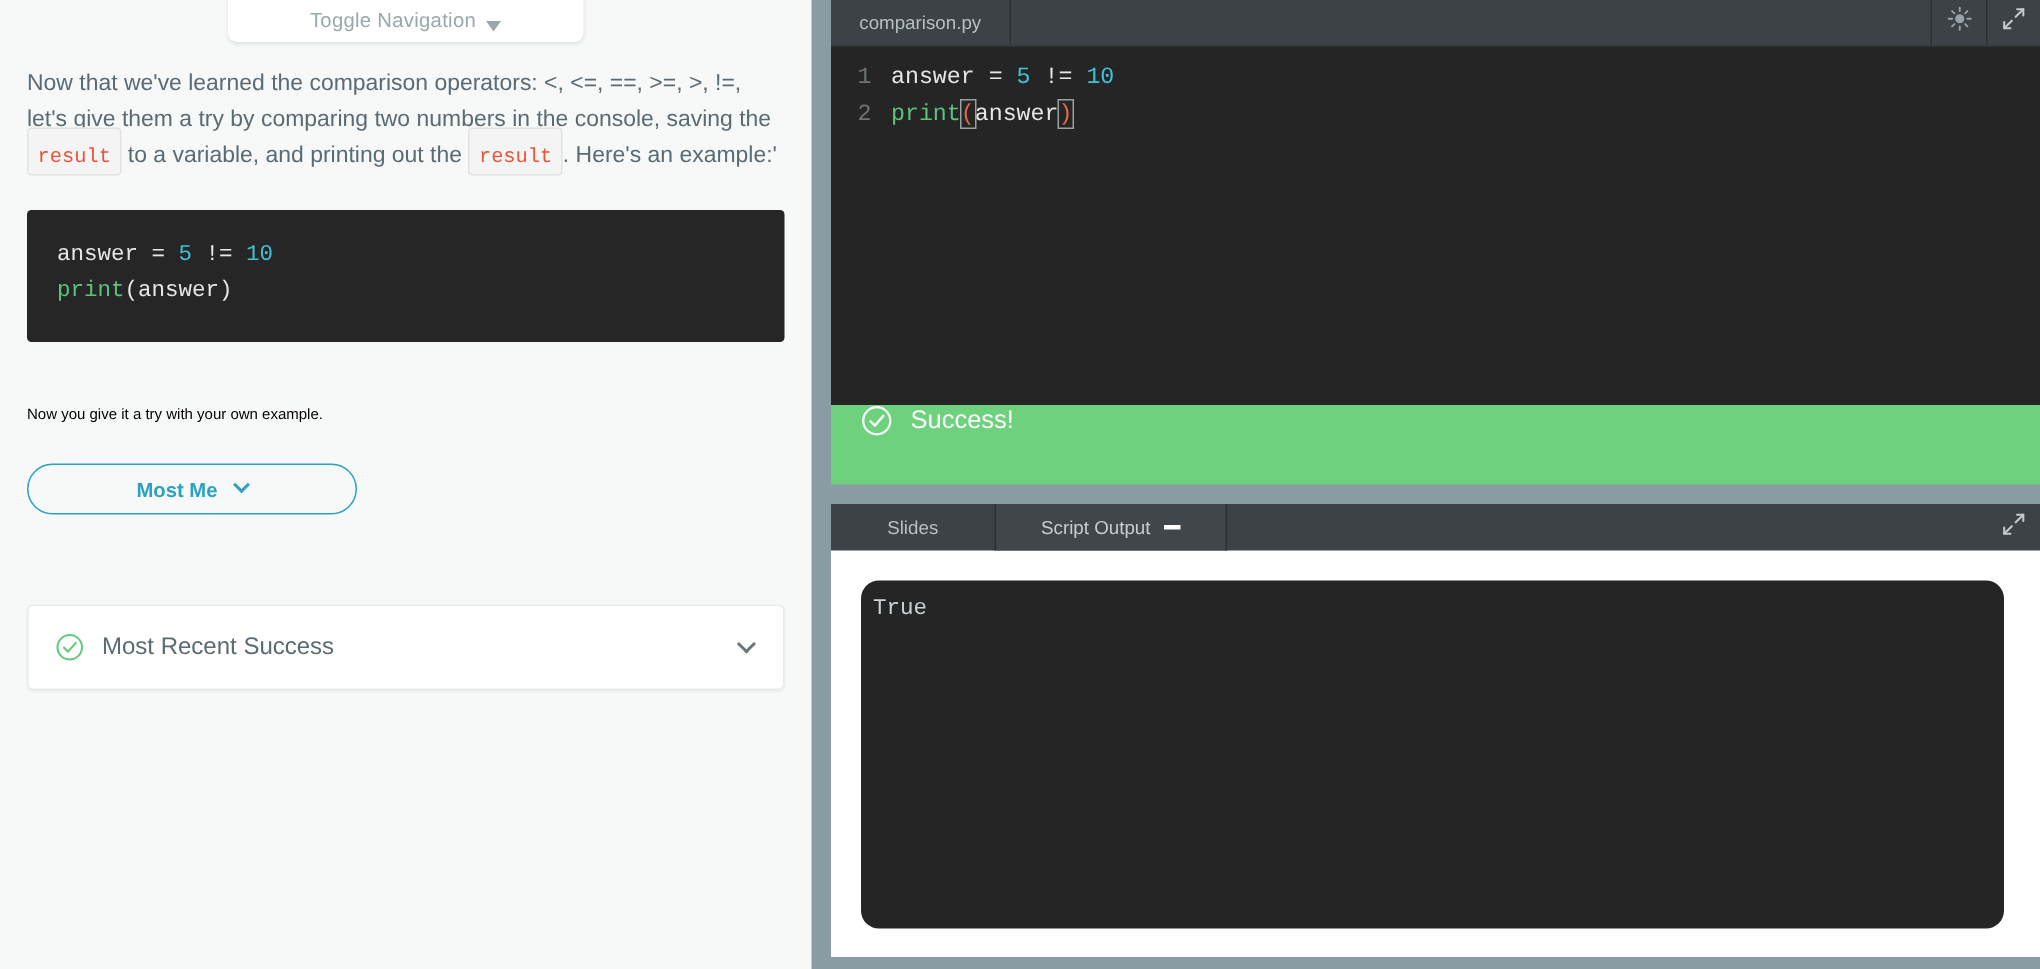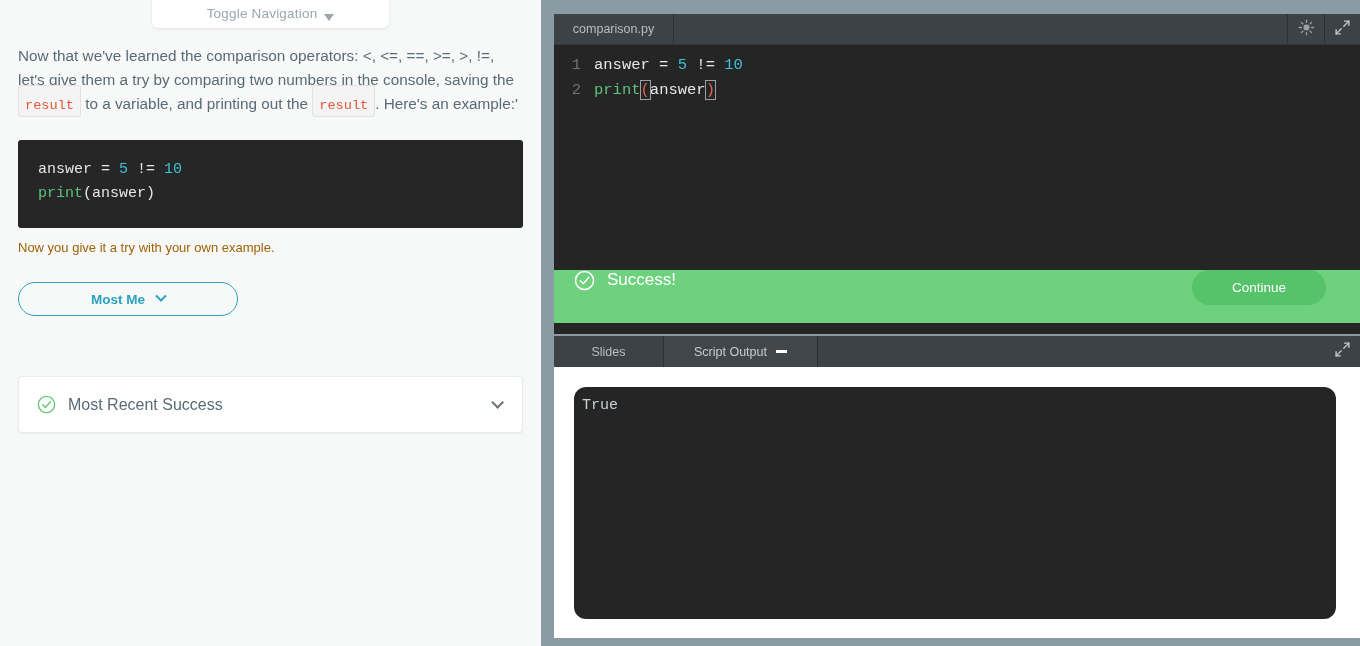--- a/index.html
+++ b/index.html
@@ -77,21 +77,21 @@
     padding: 18px 20px;
     font-family: "Liberation Mono", monospace;
     font-size: 15px;
     line-height: 24px;
   }
   .code-block .c-plain { color: #e6e6e6; }
   .code-block .c-num   { color: #3fc1d8; }
   .code-block .c-op    { color: #e6e6e6; }
   .code-block .c-fn    { color: #5ec27f; }
 
-  .try-text { margin-top: 12px; font-size: 13px; color: #a16207; }
+  .try-text { margin-top: 43px; font-size: 10px; color: #000000; }
 
   .help-me {
     margin-top: 27px;
     width: 220px; height: 34px;
     border: 1px solid #2aa2c0;
     border-radius: 18px;
     background: transparent;
     color: #2aa2c0;
     font-size: 13.5px; font-weight: bold;
     display: flex; align-items: center; justify-content: center;
@@ -124,21 +124,21 @@
     border-bottom: 2px solid #6b7479;
     transform: rotate(45deg) translateY(-3px);
     margin-right: 4px;
   }
 
   
   .right-side { position: absolute; left: 541px; top: 0; width: 819px; height: 646px; }
 
   
   .editor-panel {
-    position: absolute; left: 13px; top: 14px;
+    position: absolute; left: 13px; top: 0;
     width: 806px; height: 320px;
     background: #252525;
   }
   .editor-tabbar {
     height: 31px; background: #3d4246;
     display: flex; align-items: stretch;
     border-bottom: 1px solid #32373a;
   }
   .tab-file {
     width: 120px;
@@ -324,21 +324,20 @@
     </div>
 
     <div class="success-banner">
       <span>
         <svg width="21" height="21" viewBox="0 0 20 20">
           <circle cx="10" cy="10" r="8.6" fill="none" stroke="#ffffff" stroke-width="1.4"></circle>
           <path d="M6 10.3 L8.8 13.1 L14.2 6.9" fill="none" stroke="#ffffff" stroke-width="1.5" stroke-linecap="round" stroke-linejoin="round"></path>
         </svg>
       </span>
       <span class="success-text">Success!</span>
-      <button class="continue-btn">Continue</button>
     </div>
 
     <div class="console-panel">
       <div class="console-tabbar">
         <div class="ctab slides">
           <span>Slides</span>
         </div>
         <div class="ctab script">
           <span>Script Output</span>
             <span class="minimize-dash"></span>

